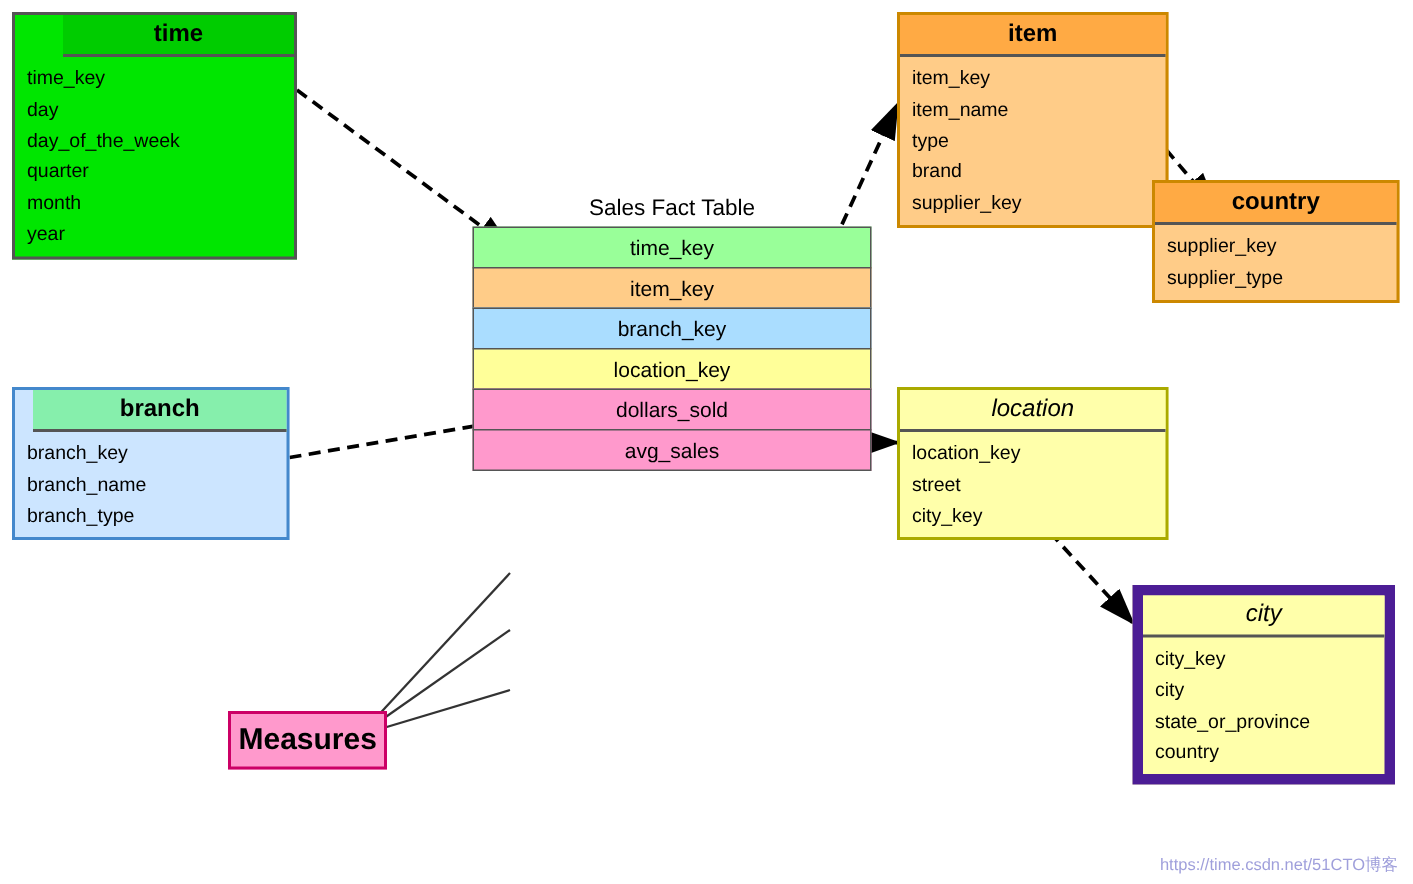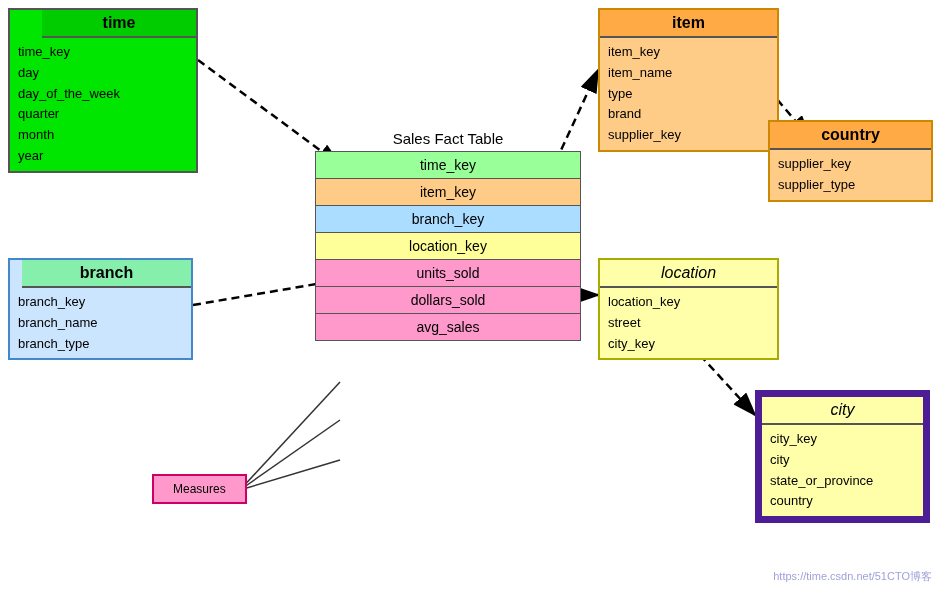--- a/index.html
+++ b/index.html
@@ -89,23 +89,23 @@
       border: 7px solid #4c1d95;
     }
     .city-box .entity-header { background: #ffffaa; font-style: italic; font-weight: normal; }
 
     
     .measures-box {
       position: absolute;
       left: 152px; top: 474px;
       background: #ff99cc;
       border: 2px solid #cc0066;
-      padding: 6px 19px;
-      font-size: 12px;
-      font-weight: normal;
+      padding: 6px 5px;
+      font-size: 20px;
+      font-weight: bold;
     }
 
     
     .fact-table {
       position: absolute;
       left: 315px; top: 130px;
       width: 266px;
     }
 
     .fact-title {
@@ -232,21 +232,20 @@
       <div>country</div>
     </div>
   </div>
 
   <div class="fact-table">
     <div class="fact-title">Sales Fact Table</div>
     <div class="fact-row fact-row-green">time_key</div>
     <div class="fact-row fact-row-orange">item_key</div>
     <div class="fact-row fact-row-blue">branch_key</div>
     <div class="fact-row fact-row-yellow">location_key</div>
-    <div class="fact-row fact-row-pink">units_sold</div>
     <div class="fact-row fact-row-pink">dollars_sold</div>
     <div class="fact-row fact-row-pink">avg_sales</div>
   </div>
 
   <div class="measures-box">Measures</div>
 
   <div class="watermark">https://time.csdn.net/51CTO博客</div>
 </div>
 
 </body></html>

